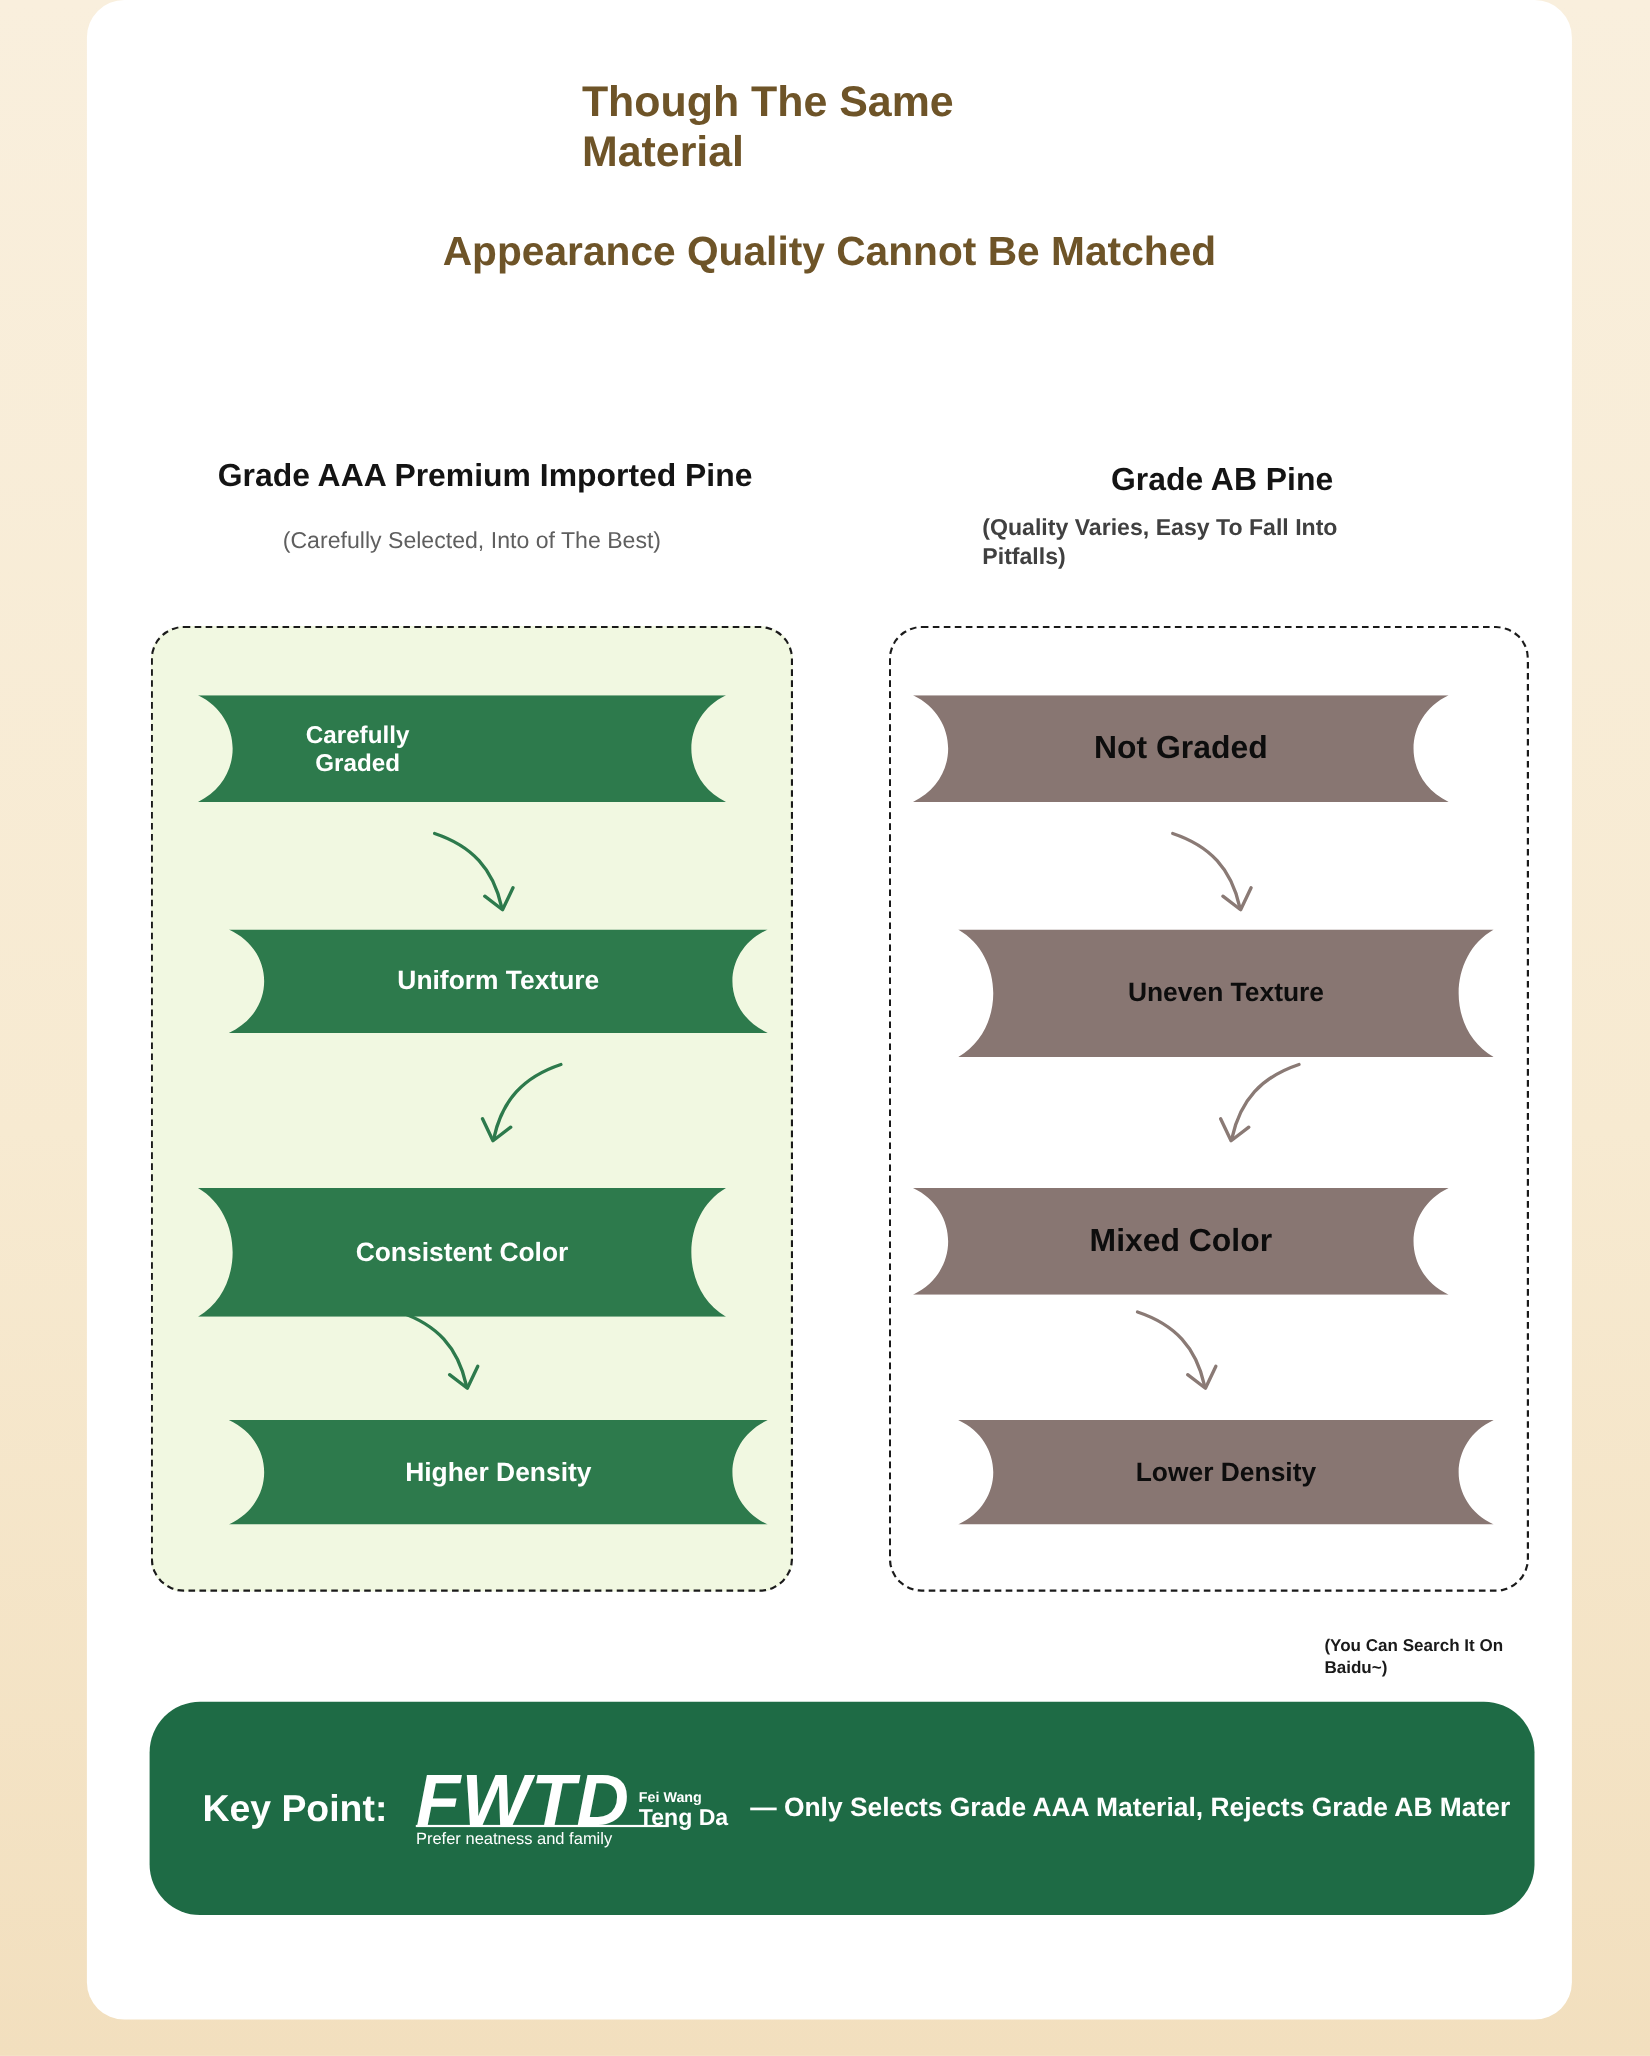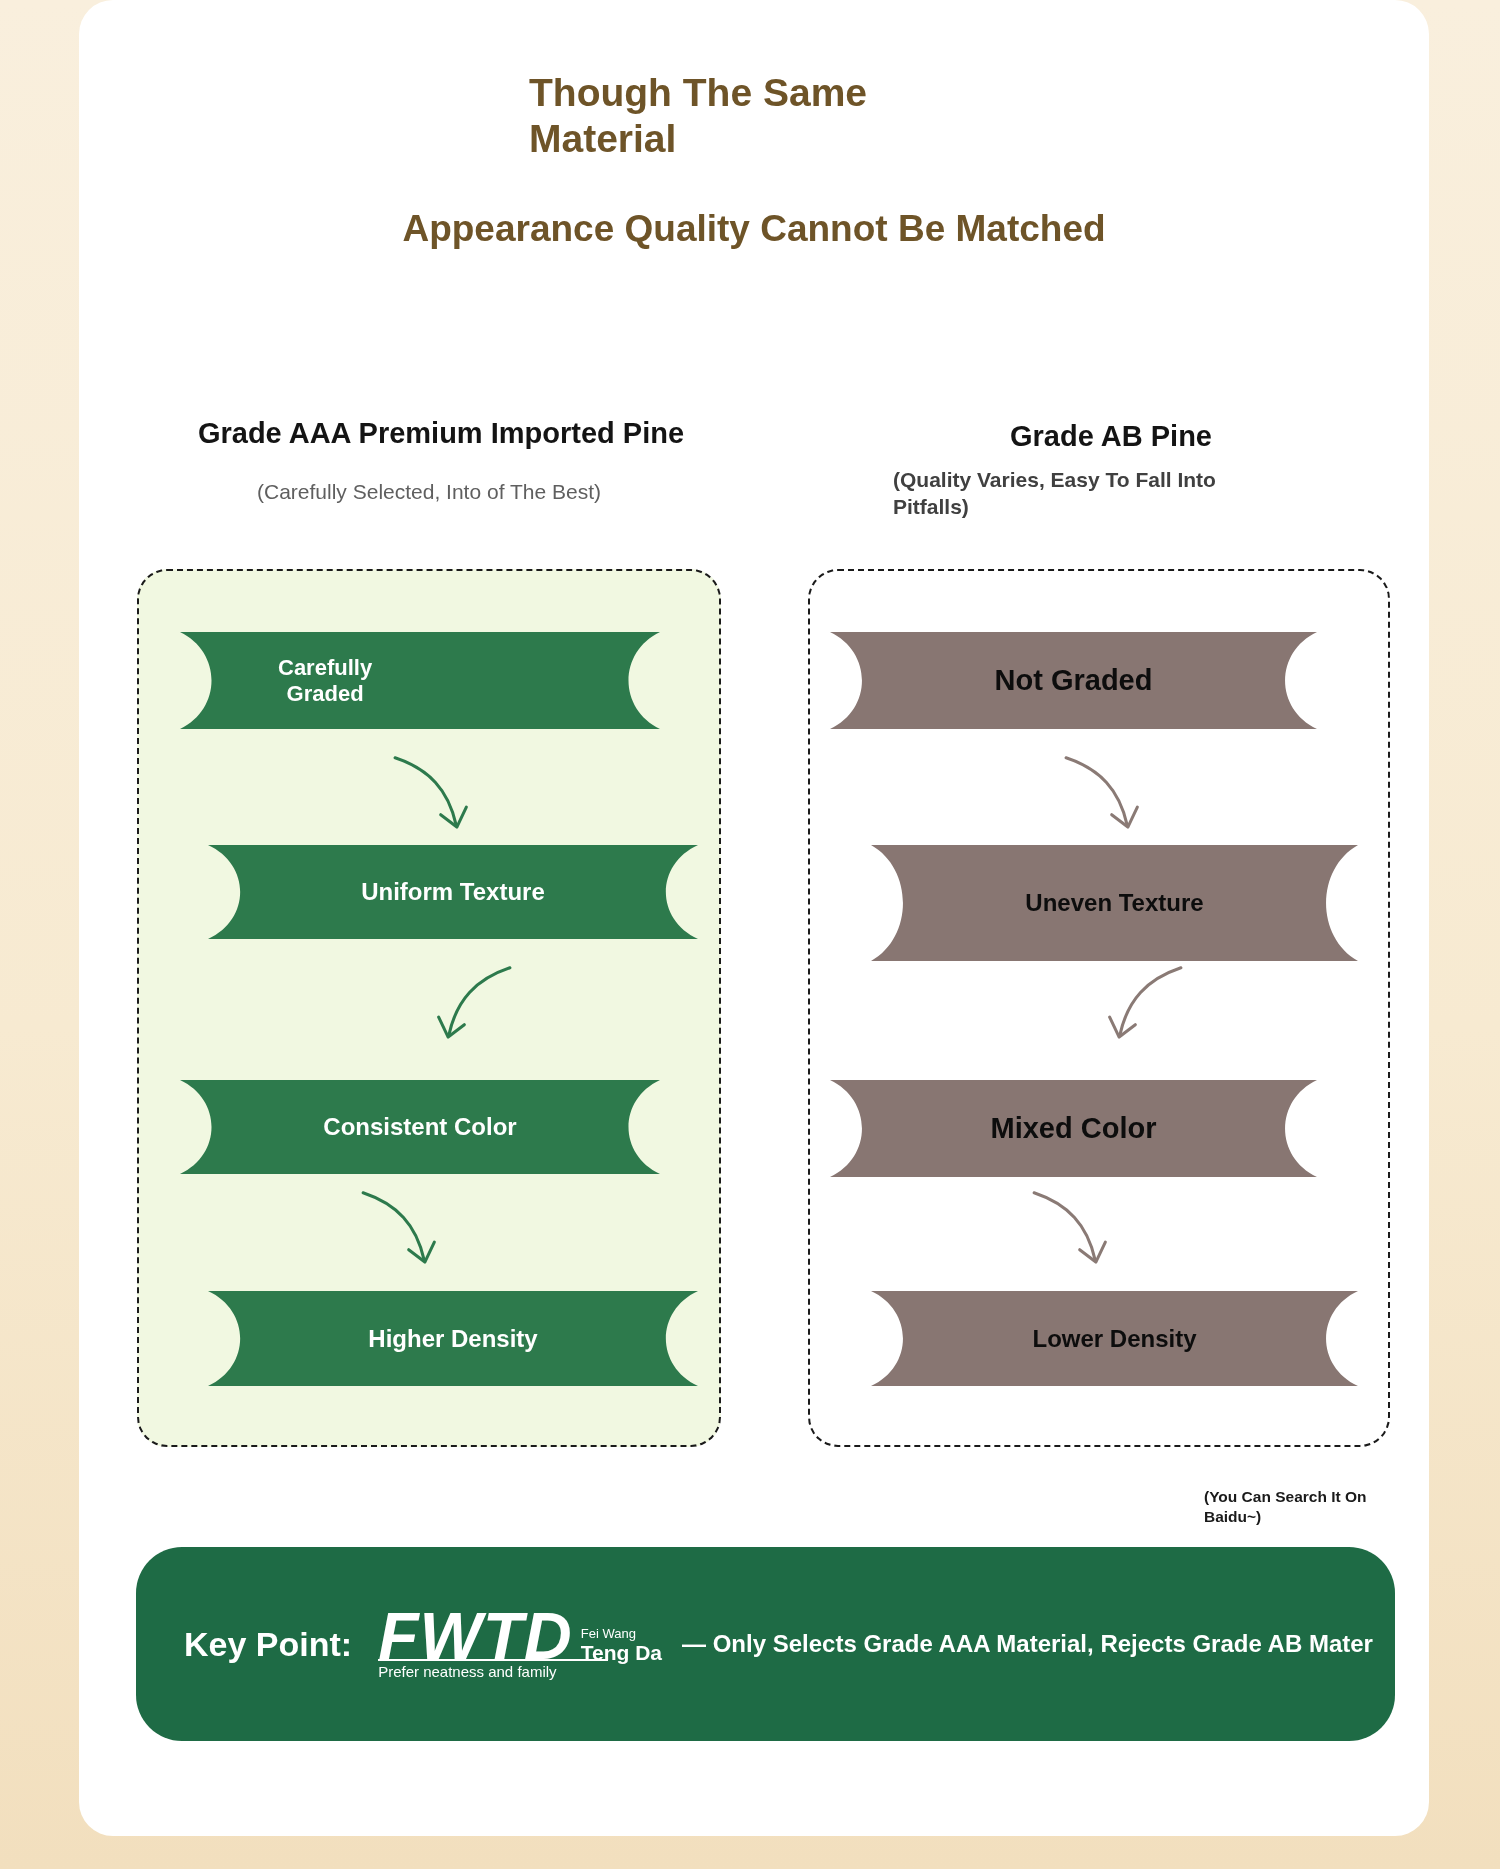--- a/index.html
+++ b/index.html
@@ -31,21 +31,21 @@
   .ribbon svg{position:absolute;left:0;top:0;width:100%;height:100%;display:block;}
   .ribbon .label{position:absolute;inset:0;display:flex;align-items:center;justify-content:center;
         padding:0 62px;box-sizing:border-box;font-weight:bold;text-align:center;}
   .premium .ribbon{color:#2d7a4c;}
   .premium .ribbon .label{color:#ffffff;}
   .cheap .ribbon{color:#887672;}
   .cheap .ribbon .label{color:#0d0d0d;}
 
   .ribbon.r1p{left:41px;top:61px;width:480px;height:97px;}
   .ribbon.r2p{left:69px;top:274px;width:490px;height:94px;}
-  .ribbon.r3p{left:41px;top:509px;width:480px;height:94px;}
+  .ribbon.r3p{left:41px;top:509px;width:480px;height:117px;}
   .ribbon.r4p{left:69px;top:720px;width:490px;height:95px;}
   .ribbon.r1c{left:20px;top:61px;width:487px;height:97px;}
   .ribbon.r2c{left:61px;top:274px;width:487px;height:116px;}
   .ribbon.r3c{left:20px;top:509px;width:487px;height:97px;}
   .ribbon.r4c{left:61px;top:720px;width:487px;height:95px;}
 
   .ribbon.r1p .label{justify-content:flex-start;text-align:center;padding-left:98px;
         white-space:pre-line;line-height:1.15;font-size:22px;}
   .size-lg .label{font-size:29px;}
   .size-md .label{font-size:24px;}
@@ -63,21 +63,21 @@
         font-size:15.5px;font-weight:bold;color:#1a1a1a;line-height:1.3;}
 
   .key-banner{position:absolute;left:57px;top:1547px;width:1259px;height:194px;
         background:#1e6b45;border-radius:46px;display:flex;align-items:center;
         padding-left:48px;box-sizing:border-box;overflow:hidden;white-space:nowrap;}
   .key-label{font-size:34px;font-weight:bold;color:#ffffff;flex:0 0 auto;}
   .logo{margin-left:26px;flex:0 0 auto;color:#ffffff;}
   .logo-row{display:flex;align-items:flex-end;}
   .logo-main{font-size:66px;font-weight:bold;font-style:italic;letter-spacing:1px;line-height:0.85;}
   .logo-side{display:flex;flex-direction:column;margin-left:8px;line-height:1.1;}
-  .logo-fei{font-size:13px;font-weight:normal;}
+  .logo-fei{font-size:13px;font-weight:bold;}
   .logo-teng{font-size:21px;font-weight:bold;}
   .logo-tagline{font-size:15px;border-top:2px solid #ffffff;margin-top:-5px;padding-top:2px;
         width:230px;white-space:nowrap;}
   .key-statement{margin-left:20px;font-size:24px;font-weight:bold;color:#ffffff;flex:0 0 auto;}
 </style>
 </head>
 <body>
 
 <div class="page">
   <div class="card">

